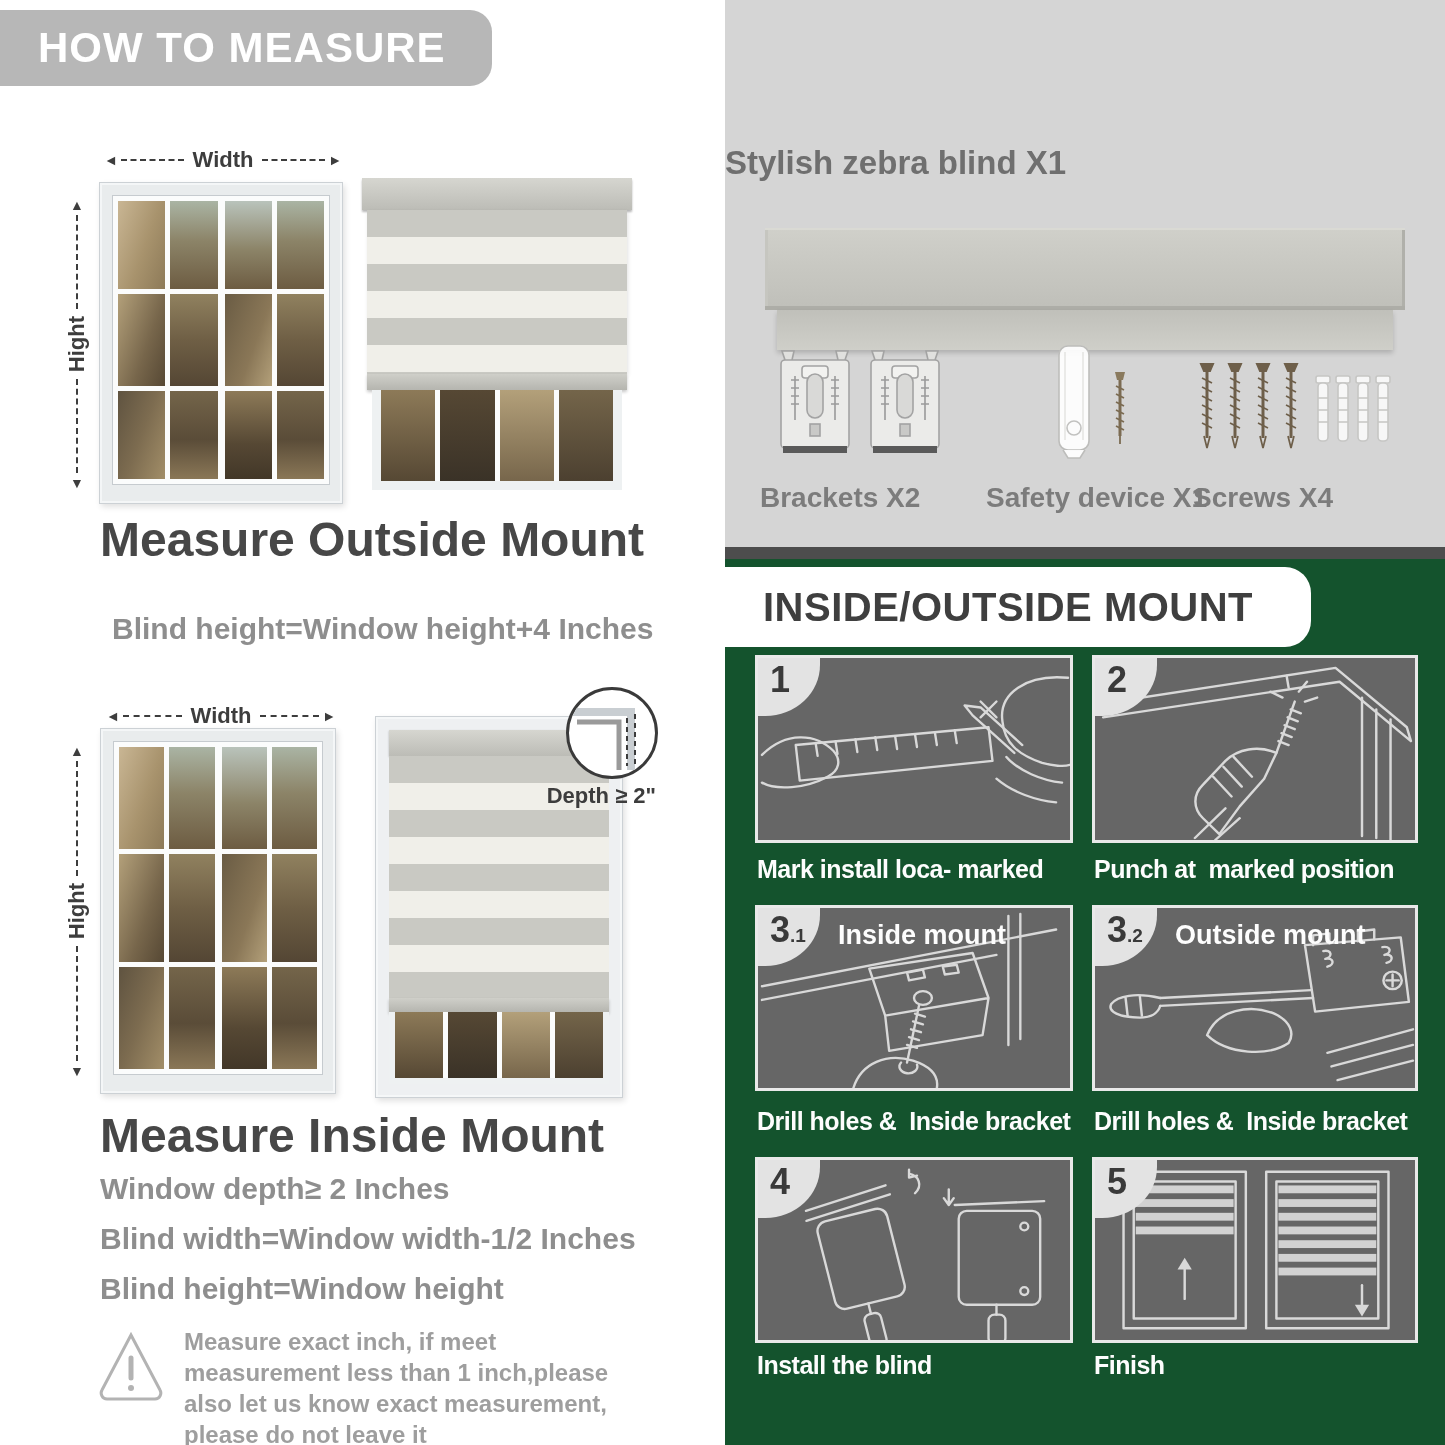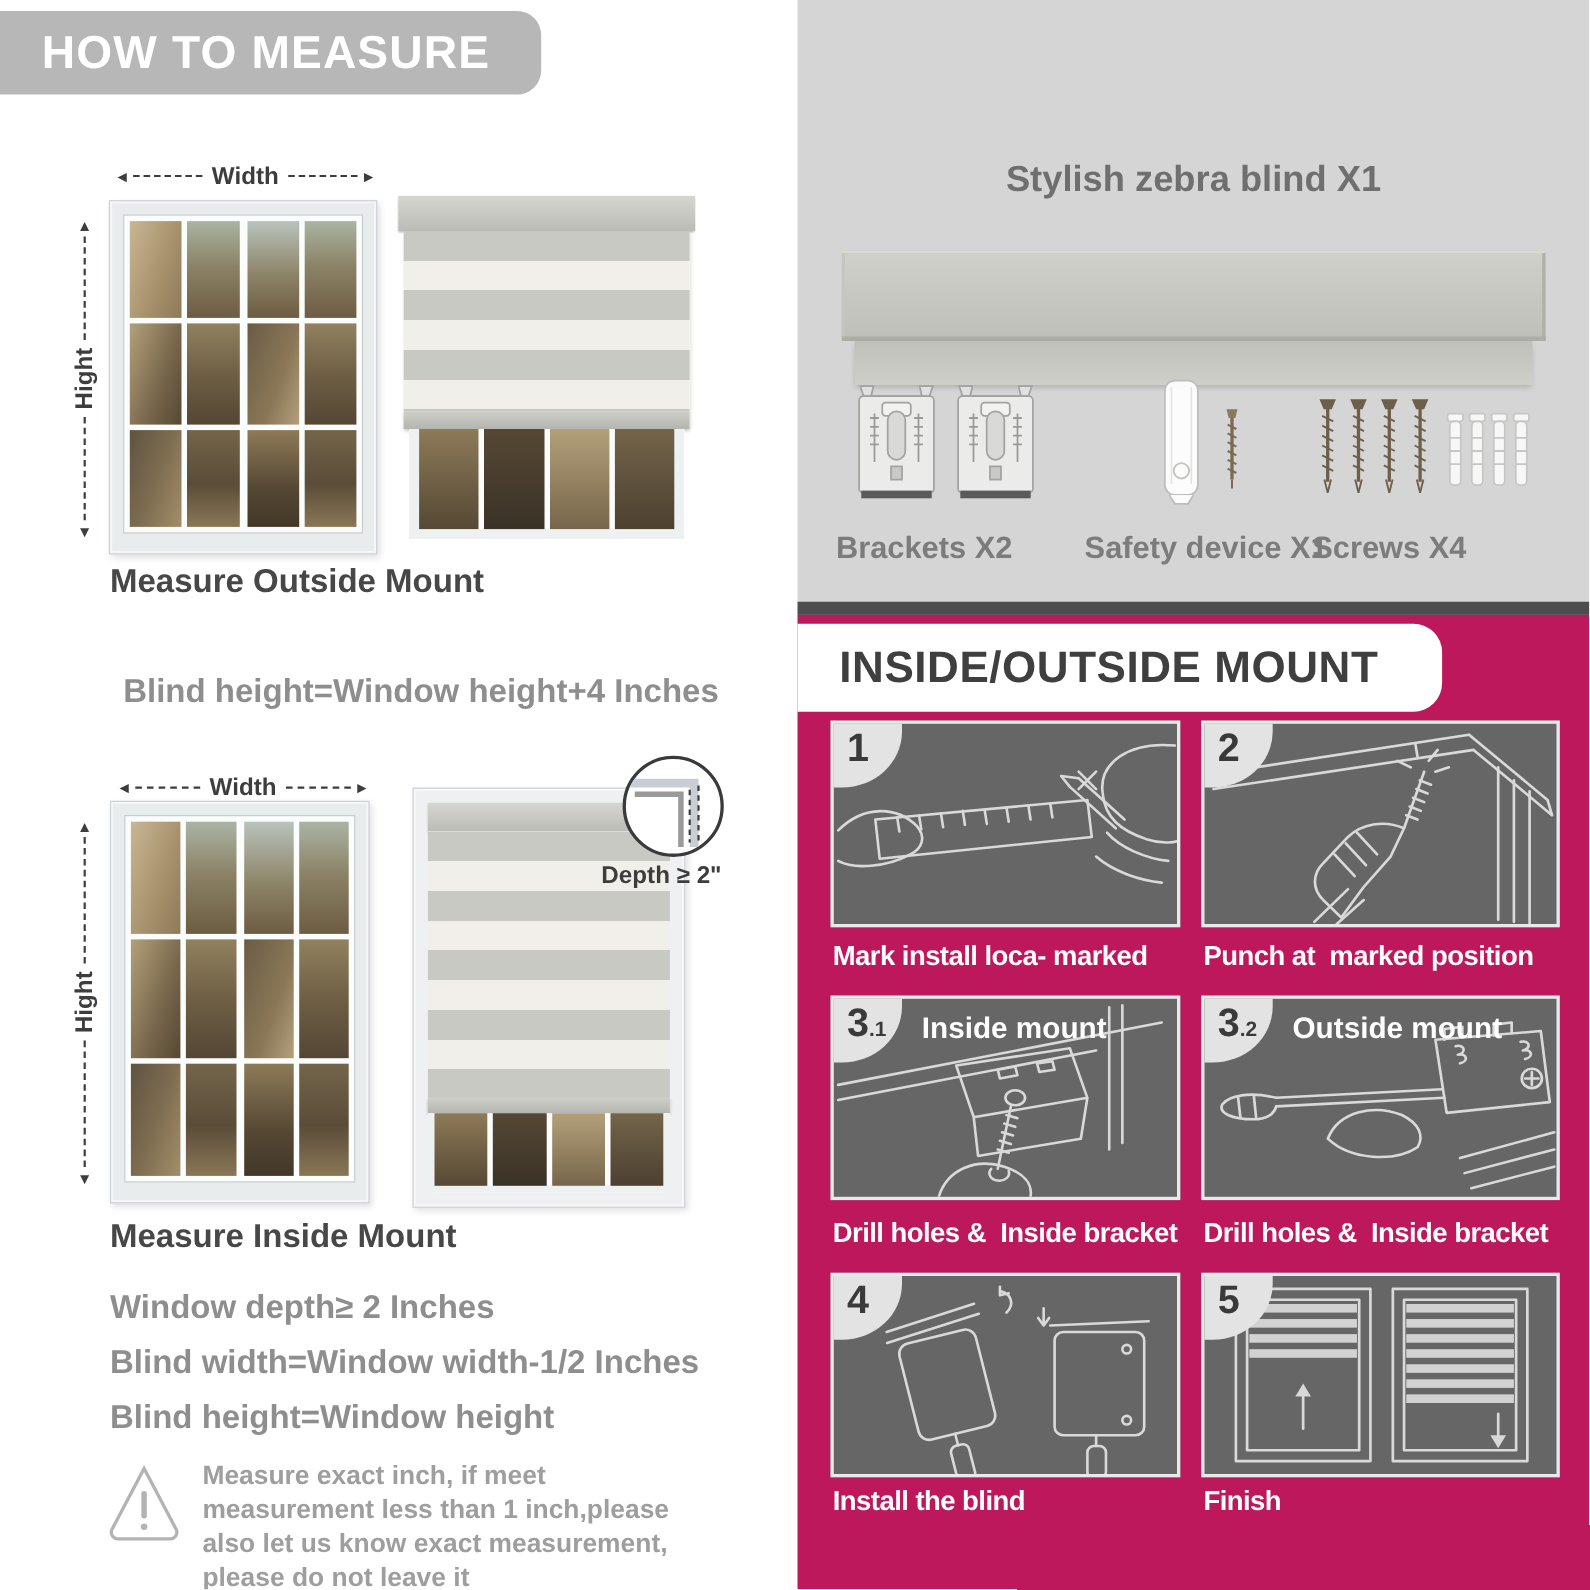--- a/index.html
+++ b/index.html
@@ -60,44 +60,44 @@
   .b-win2{height:72px;background:#fbfcfc;display:grid;grid-template-columns:1fr 1fr 1fr 1fr;gap:5px;
           border:6px solid #eef1f2;border-top:none;box-sizing:border-box;}
   .b-win2 .pane:nth-child(1){background:linear-gradient(180deg,#8d7a58,#564834);}
   .b-win2 .pane:nth-child(2){background:linear-gradient(180deg,#564834,#3a3227);}
   .b-win2 .pane:nth-child(3){background:linear-gradient(180deg,#b3a07a,#77664b);}
   .b-win2 .pane:nth-child(4){background:linear-gradient(180deg,#74654a,#4c4030);}
   .callout{position:absolute;top:-30px;right:-36px;width:86px;height:86px;border-radius:50%;
            border:3px solid #3a3a3a;background:#ffffff;overflow:hidden;}
   .depth-label{position:absolute;top:66px;right:-34px;font-size:22px;font-weight:bold;color:#3d3d3d;white-space:nowrap;}
 
-  .sec-title{position:absolute;font-size:30px;font-weight:bold;color:#474747;white-space:nowrap;}
+  .sec-title{position:absolute;font-size:48px;font-weight:bold;color:#474747;white-space:nowrap;}
   .sec-line{position:absolute;font-size:30px;font-weight:bold;color:#8e8e8e;white-space:nowrap;}
 
   .warning{position:absolute;left:96px;top:1326px;display:flex;align-items:flex-start;width:560px;}
   .warn-text{margin-left:18px;font-size:24px;font-weight:bold;color:#9e9e9e;line-height:31px;width:452px;}
 
   
   .right-top{position:absolute;left:725px;top:0;width:720px;height:547px;background:#d5d5d5;}
   .hdr-included{position:absolute;left:0;top:12px;width:534px;height:80px;background:#ffffff;
                 border-radius:0 26px 26px 0;color:#c9c9c9;font-size:44px;font-weight:bold;
                 line-height:80px;padding-left:34px;letter-spacing:1px;box-sizing:border-box;}
-  .blind-label{position:absolute;left:0;top:144px;width:100%;text-align:center;
+  .blind-label{position:absolute;left:0;top:144px;width:100%;text-align:left;
                font-size:33px;font-weight:bold;color:#6f6f6f;}
   .headrail-a{position:absolute;left:40px;top:228px;width:640px;height:82px;
               background:linear-gradient(180deg,#d0d0ca,#bfbfb9);
               box-shadow:inset 0 2px 0 #dadad4,inset 0 -4px 0 #adada7,inset 3px 0 0 #c6c6c0,inset -3px 0 0 #b0b0aa;}
   .headrail-b{position:absolute;left:52px;top:310px;width:616px;height:40px;
               background:linear-gradient(180deg,#c0c0ba,#cfcfc9);box-shadow:0 3px 5px rgba(0,0,0,.18);}
   .comp{position:absolute;top:342px;width:200px;}
   .comp-icon{height:122px;display:flex;align-items:flex-end;justify-content:center;}
   .comp-label{margin-top:18px;font-size:28px;font-weight:bold;color:#7c7c7c;white-space:nowrap;}
 
   .dark-strip{position:absolute;left:725px;top:547px;width:720px;height:12px;background:#4d4d4d;}
-  .right-dark{position:absolute;left:725px;top:559px;width:720px;height:886px;background:#be185d;}
+  .right-dark{position:absolute;left:725px;top:559px;width:720px;height:886px;background:#14532d;}
   .hdr-mount{position:absolute;left:0;top:8px;width:586px;height:80px;background:#ffffff;
              border-radius:0 26px 26px 0;color:#3f3f3f;font-size:40px;font-weight:bold;
              line-height:80px;padding-left:38px;letter-spacing:.5px;box-sizing:border-box;}
   .panel{position:absolute;border:3px solid #e9e9e9;background:#666666;box-sizing:border-box;}
   .badge{position:absolute;left:0;top:0;width:62px;height:58px;background:#e3e3e3;
          border-radius:0 0 88% 0;color:#3a3a3a;padding:2px 0 0 12px;box-sizing:border-box;}
   .bnum{font-size:36px;font-weight:bold;line-height:1.1;}
   .bsub{font-size:19px;font-weight:bold;}
   .step-title{position:absolute;left:80px;top:12px;color:#fdfdfd;font-size:27px;font-weight:bold;white-space:nowrap;}
   .caption{position:absolute;color:#fdfdfd;font-size:25px;font-weight:bold;letter-spacing:-.5px;

